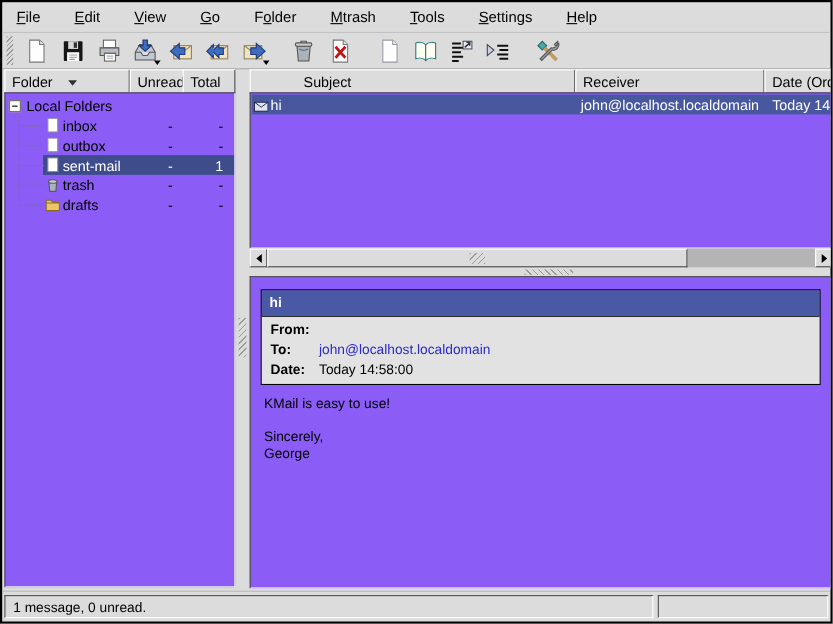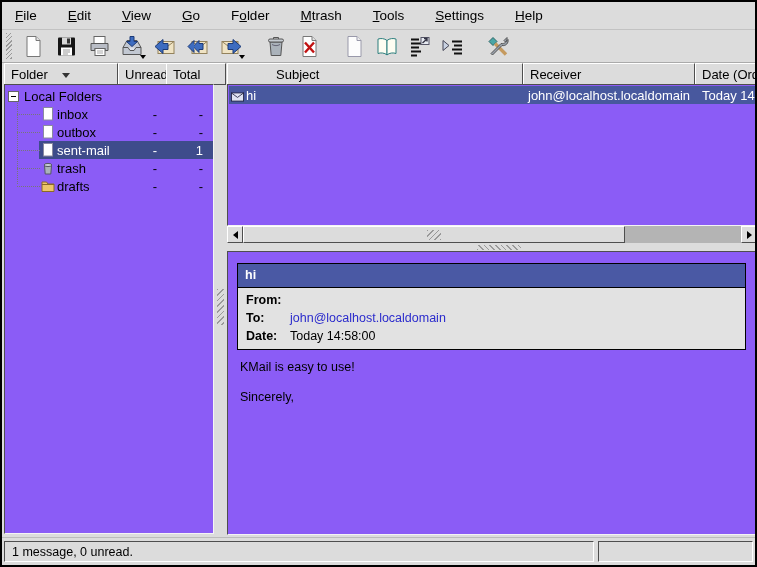--- a/index.html
+++ b/index.html
@@ -249,21 +249,21 @@
       <svg width="25" height="25" viewBox="0 0 24 24">
           <path d="M3 7l4-4 4 4-4 4z" fill="#4ba6a6" stroke="#2c6666"></path>
           <path d="M9 9l11 11" stroke="#c59a5f" stroke-width="3.4"></path>
           <path d="M21 3a5 5 0 0 1-6 6L5 19l1.5 1.5L16 11a5 5 0 0 0 6-6l-2.5 2.5-1.5-1.5z" fill="#9aa2ac" stroke="#555"></path>
         </svg>
     </button>
   </div>
 
   <div class="hdr" style="left:2px;width:114px;"><span>Folder</span><span class="sort-caret"></span></div>
   <div class="hdr" style="left:116px;width:68px;"><span>Unread</span></div>
-  <div class="hdr" style="left:164px;width:60px;"><span>Total</span></div>
+  <div class="hdr" style="left:164px;width:48px;"><span>Total</span></div>
 
   <div class="tree sunken">
     <div class="tree-vline"></div>
 
     <div class="trow root" style="top:2px;">
       <span class="expander"></span>
       <span class="tlabel">Local Folders</span>
     </div>
 
     <div class="trow child" style="top:20px;">
@@ -359,20 +359,21 @@
         <span class="fvalue"></span>
         <span class="flabel">To:</span>
         <span class="fvalue link">john@localhost.localdomain</span>
         <span class="flabel">Date:</span>
         <span class="fvalue">Today 14:58:00</span>
       </div>
     </div>
     <div class="pv-body">
       <div class="para">KMail is easy to use!</div>
       <div>Sincerely,</div>
+      <div>George</div>
     </div>
   </div>
 
   <div class="statusbar">
     <div class="st-panel st-left">1 message, 0 unread.</div>
     <div class="st-panel st-right"></div>
   </div>
 
 </div>
 

